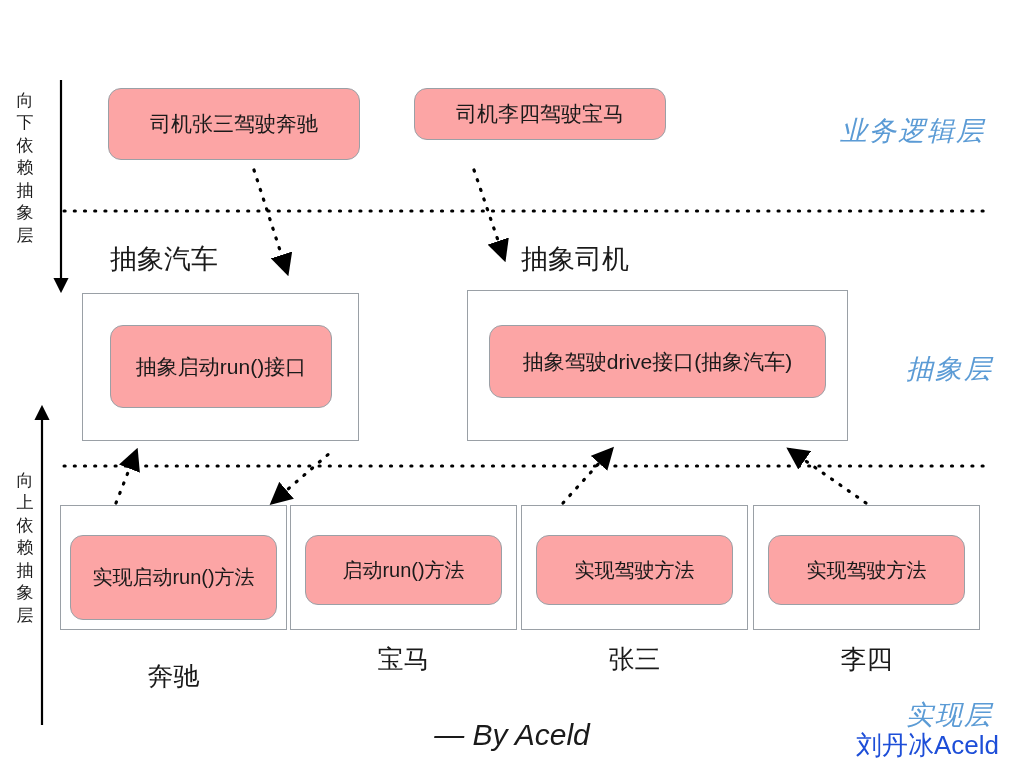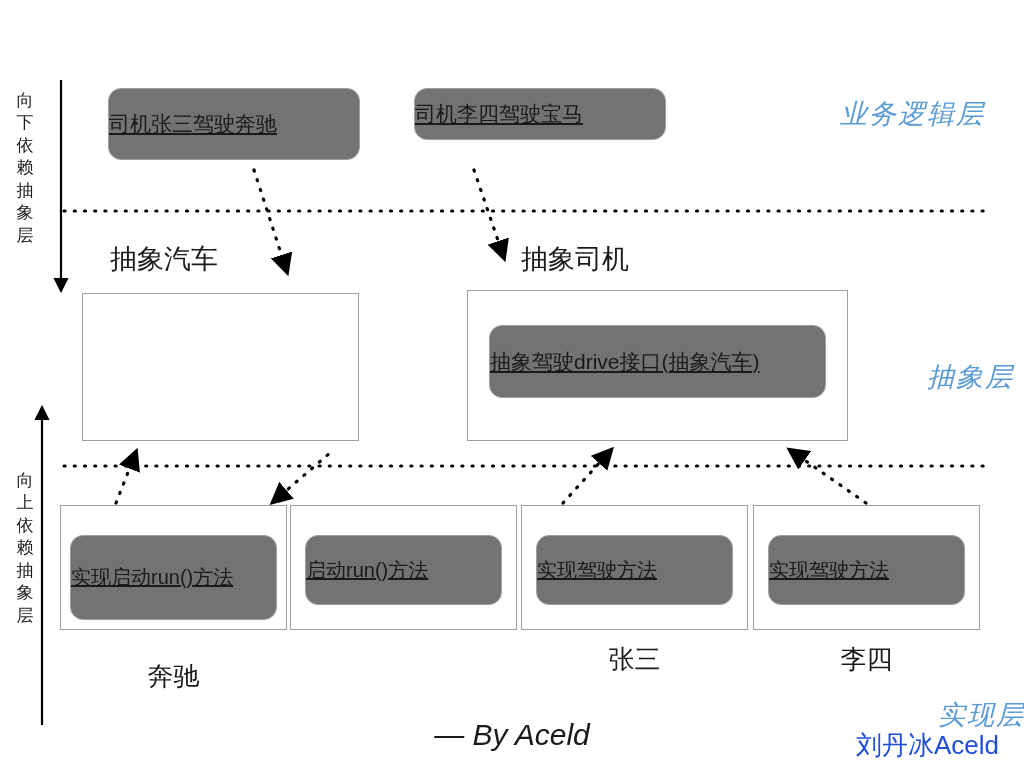--- a/index.html
+++ b/index.html
@@ -34,29 +34,28 @@
   .axis-col span { display: block; }
   #axis-top  { top: 90px; }
   #axis-bot  { top: 470px; }
 
   
   .rbox {
     position: absolute;
     box-sizing: border-box;
     border: 1.6px solid #9aa0a6;
     border-radius: 13px;
-    background: #737373;
+    background: #fca5a5;
     display: flex;
     align-items: center;
-    justify-content: flex-start;
+    justify-content: center;
     text-align: center;
     font-size: 21px;
     color: #1a1a1a;
     white-space: nowrap;
-    text-decoration: underline;
   }
   .sqbox {
     position: absolute;
     box-sizing: border-box;
     border: 1.6px solid #9aa0a6;
     background: #ffffff;
   }
 
   
   .layer-tag {
@@ -144,52 +143,56 @@
 
   <div class="rbox" style="left:414px; top:88px; width:252px; height:52px;">
     <span>司机李四驾驶宝马</span>
   </div>
 
   <div class="group-caption" style="left:521px; top:241px;">抽象司机</div>
 
   <div class="group-caption" style="left:110px; top:241px;">抽象汽车</div>
 
   <div class="sqbox" style="left:82px; top:293px; width:277px; height:148px;"></div>
+  <div class="rbox" style="left:110px; top:325px; width:222px; height:83px;">
+    <span>抽象启动run()接口</span>
+  </div>
 
   <div class="sqbox" style="left:467px; top:290px; width:381px; height:151px;"></div>
   <div class="rbox" style="left:489px; top:325px; width:337px; height:73px;">
     <span>抽象驾驶drive接口(抽象汽车)</span>
   </div>
 
   <div class="sqbox" style="left:60px; top:505px; width:227px; height:125px;"></div>
   <div class="rbox" style="left:70px; top:535px; width:207px; height:85px; font-size:20px;">
     <span>实现启动run()方法</span>
   </div>
   <div class="impl-caption" style="left:60px; top:642px; width:227px;margin-top:17px;">奔驰</div>
 
   <div class="sqbox" style="left:290px; top:505px; width:227px; height:125px;"></div>
   <div class="rbox" style="left:305px; top:535px; width:197px; height:70px; font-size:20px;">
     <span>启动run()方法</span>
   </div>
+  <div class="impl-caption" style="left:290px; top:642px; width:227px;">宝马</div>
 
   <div class="sqbox" style="left:521px; top:505px; width:227px; height:125px;"></div>
   <div class="rbox" style="left:536px; top:535px; width:197px; height:70px; font-size:20px;">
     <span>实现驾驶方法</span>
   </div>
   <div class="impl-caption" style="left:521px; top:642px; width:227px;">张三</div>
 
   <div class="sqbox" style="left:753px; top:505px; width:227px; height:125px;"></div>
   <div class="rbox" style="left:768px; top:535px; width:197px; height:70px; font-size:20px;">
     <span>实现驾驶方法</span>
   </div>
   <div class="impl-caption" style="left:753px; top:642px; width:227px;">李四</div>
 
-  <div class="layer-tag" style="left:840px; top:96px;text-align:right;">业务逻辑层</div>
-  <div class="layer-tag" style="left:906px; top:359px;margin-left:21px;">抽象层</div>
-  <div class="layer-tag" style="left:938px; top:697px;">实现层</div>
+  <div class="layer-tag" style="left:840px; top:113px;text-align:right;">业务逻辑层</div>
+  <div class="layer-tag" style="left:906px; top:351px;">抽象层</div>
+  <div class="layer-tag" style="left:906px; top:697px;">实现层</div>
 
   <div id="byline">— By Aceld</div>
   <div id="watermark">刘丹冰Aceld</div>
 
   <svg class="overlay" viewBox="0 0 1024 768">
     <defs>
       <marker id="tri" viewBox="0 0 10 10" refX="8" refY="5" markerWidth="7" markerHeight="7" orient="auto-start-reverse">
         <path d="M 0 0 L 10 5 L 0 10 z" fill="#000000"></path>
       </marker>
     </defs>

